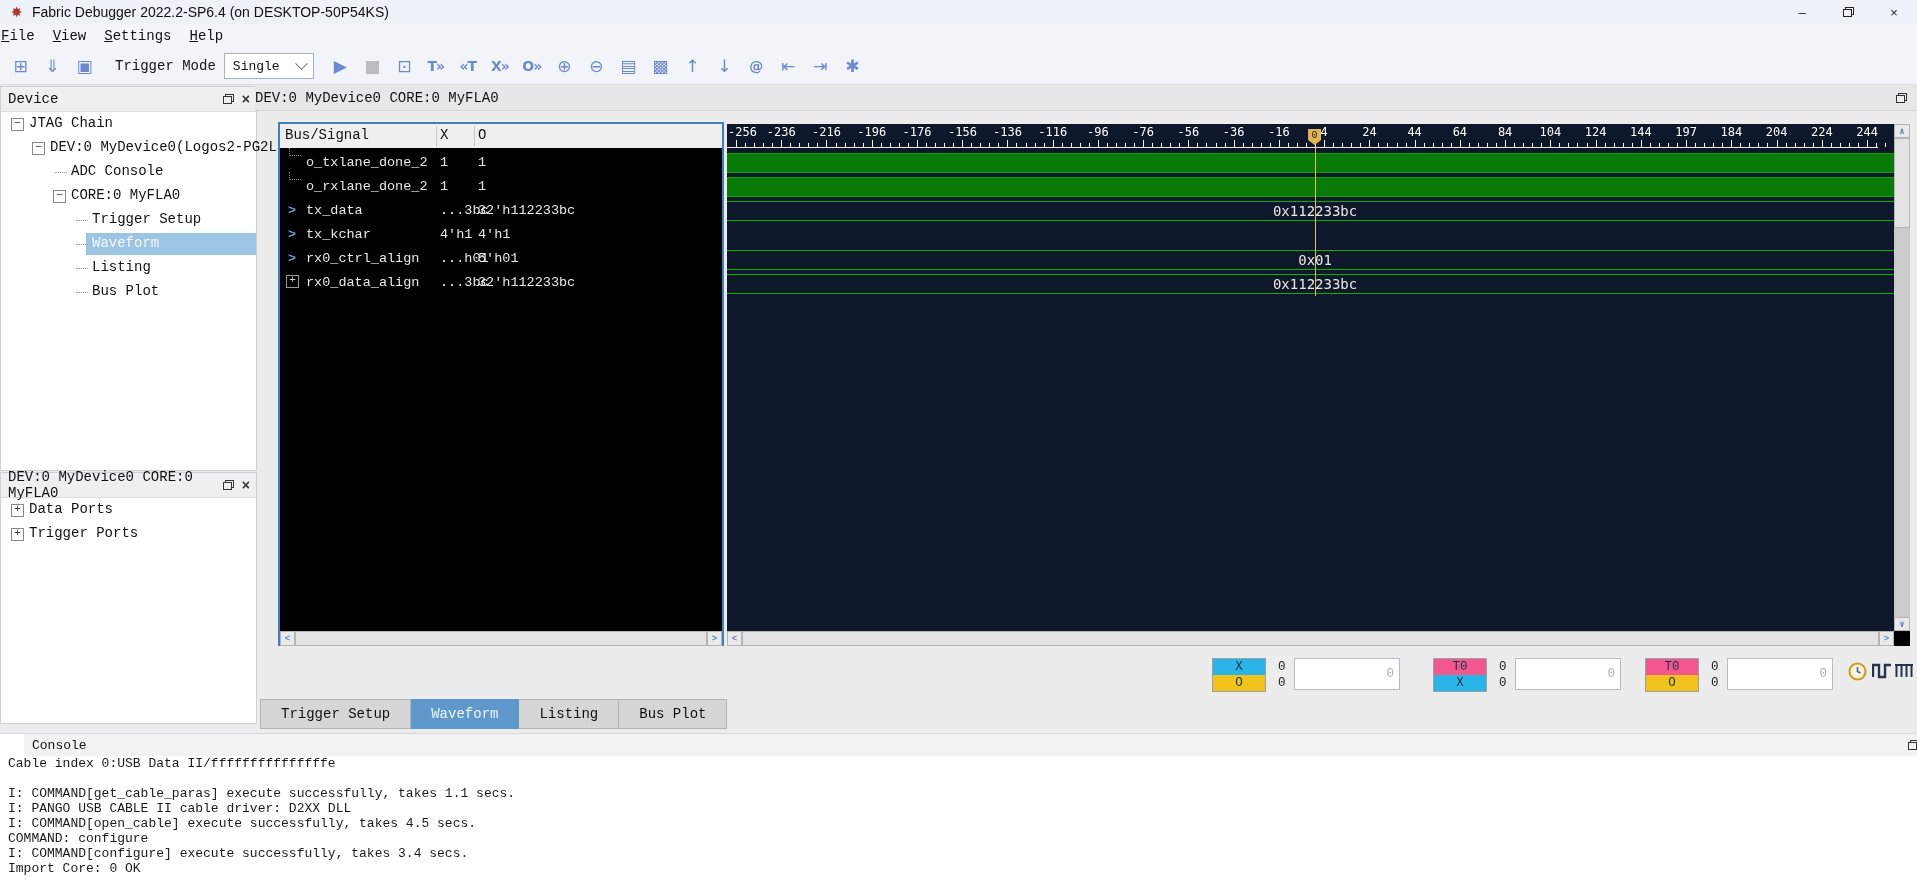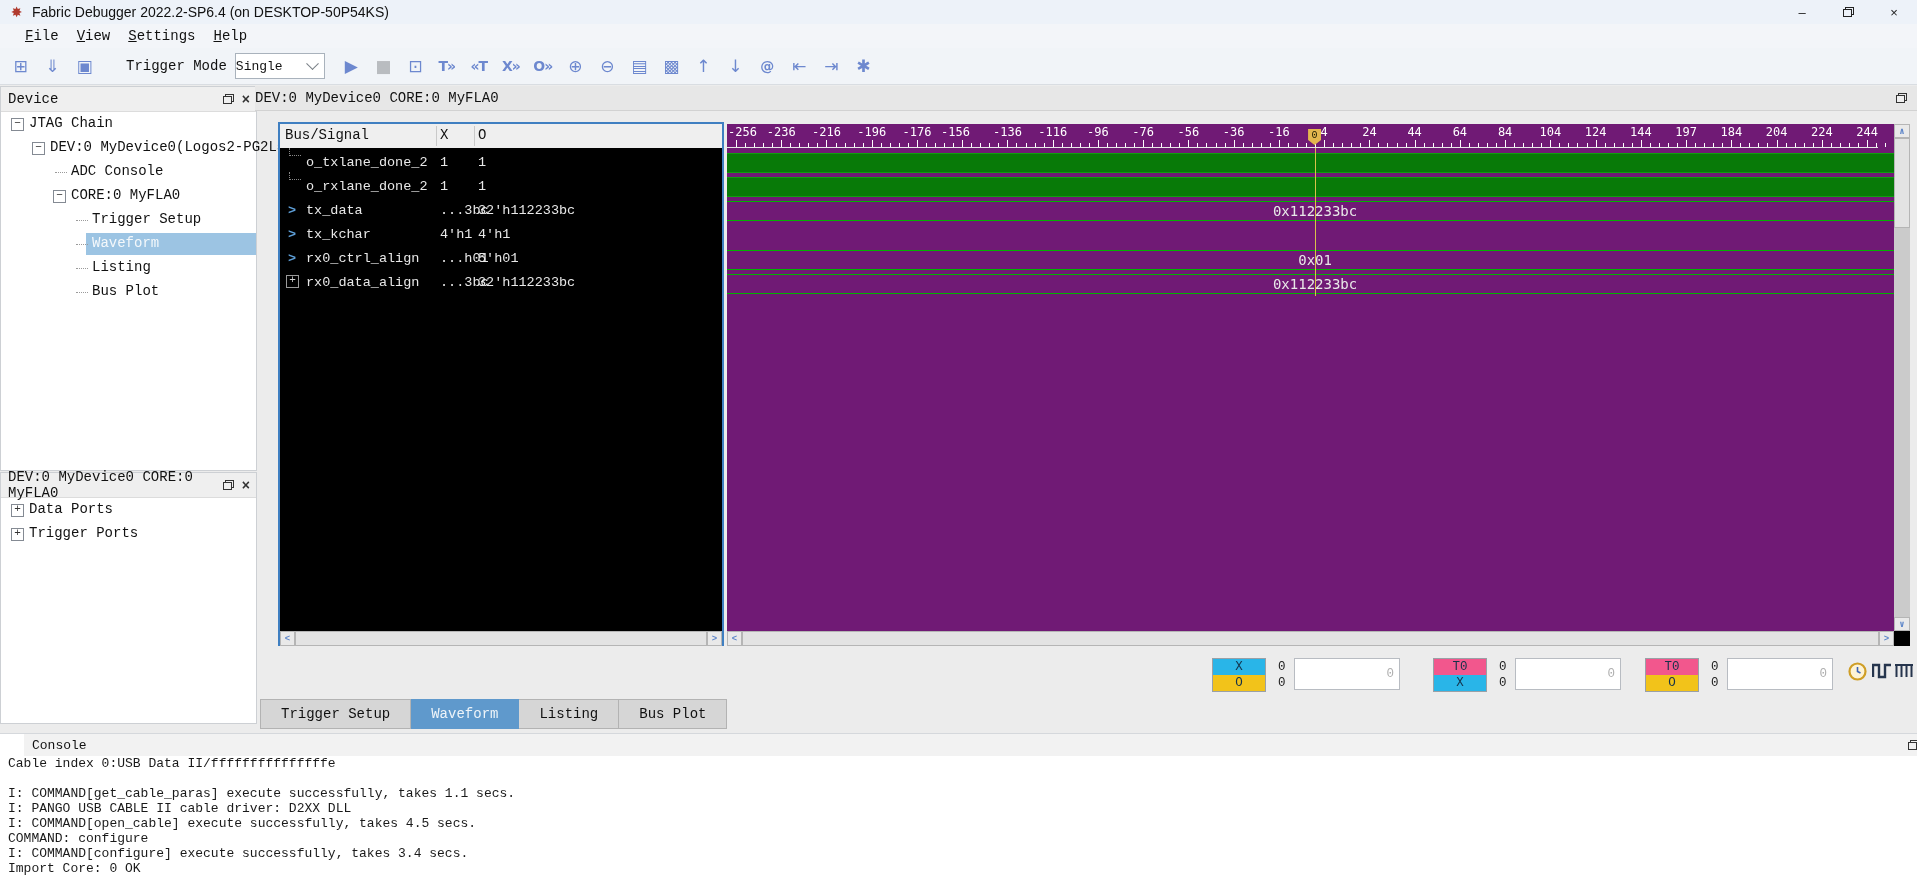--- a/index.html
+++ b/index.html
@@ -11,32 +11,32 @@
             display:flex;align-items:center;font-family:"Liberation Sans",sans-serif;font-size:14px;}
   .appico{width:15px;height:15px;margin:0 8px 0 9px;color:#b03a2e;font-size:14px;line-height:15px;text-align:center;}
   .winbtns{margin-left:auto;display:flex;}
   .winbtn{width:46px;height:24px;display:flex;align-items:center;justify-content:center;font-size:13px;color:#222;}
   .restore-ico{position:relative;width:11px;height:10px;display:inline-block;}
   .restore-ico::before{content:"";position:absolute;right:0;top:0;width:7px;height:6px;border:1px solid #222;}
   .restore-ico::after{content:"";position:absolute;left:0;bottom:0;width:7px;height:6px;border:1px solid #222;background:#edf2f9;}
   .menubar{position:absolute;left:0;top:24px;width:100%;height:24px;background:#f3f5f9;
            display:flex;align-items:center;font-size:14px;}
   .menu-item{margin-left:18px;}
-  .menu-item:first-child{margin-left:25px;}
+  .menu-item:first-child{margin-left:1px;}
   .toolbar{position:absolute;left:0;top:48px;width:100%;height:36px;background:#f1f4f8;
            border-bottom:1px solid #d9dde2;display:flex;align-items:center;}
   .tbico{min-width:24px;text-align:center;margin-right:8px;font-size:17px;color:#6d88cf;
          font-family:"DejaVu Sans","Liberation Sans",sans-serif;letter-spacing:-1px;}
   .tbico:first-child{margin-left:8px;}
   .tbico.gray{color:#b9bcc0;}
   .tbico.small{font-size:14px;font-weight:bold;}
-  .tblabel{font-size:14px;margin:0 8px 0 22px;}
+  .tblabel{font-size:14px;margin:0 8px 0 11px;}
   .combo{width:88px;height:24px;background:#fff;border:1px solid #a9b2bc;display:flex;
          align-items:center;margin-right:14px;}
-  .combo-val{font-size:13px;padding-left:0;}
+  .combo-val{font-size:13px;padding-left:8px;}
   .combo-arrow{width:8px;height:8px;border-right:1.6px solid #7a8187;border-bottom:1.6px solid #7a8187;
                transform:rotate(45deg) translate(-2px,-2px);margin-left:auto;margin-right:7px;}
   
   .panelhead{height:24px;background:#efefef;display:flex;align-items:center;font-size:14px;
              border-bottom:1px solid #dcdcdc;}
   .panelhead .ph-title{margin-left:7px;}
   .ph-icos{margin-left:auto;display:flex;align-items:center;gap:8px;margin-right:6px;}
   .float-ico{position:relative;width:11px;height:10px;display:inline-block;}
   .float-ico::before{content:"";position:absolute;right:0;top:0;width:7px;height:6px;border:1px solid #333;}
   .float-ico::after{content:"";position:absolute;left:0;bottom:0;width:7px;height:6px;border:1px solid #333;background:#efefef;}
@@ -71,21 +71,21 @@
            color:#d0d0d0;font-size:11px;line-height:9px;text-align:center;}
   .sigconn{position:absolute;left:9px;top:11px;width:12px;border-top:1px dotted #888;}
   .sigconn::before{content:"";position:absolute;left:0;top:-8px;height:8px;border-left:1px dotted #888;}
   
   .hscroll{position:absolute;background:#cbcbcb;}
   .vscroll{position:absolute;background:#cbcbcb;}
   .sb-btn{position:absolute;background:#e9e9e9;border:1px solid #b5b5b5;color:#5c85c9;
           display:flex;align-items:center;justify-content:center;font-size:9px;font-weight:bold;box-sizing:border-box;}
   .sb-thumb{position:absolute;background:#e3e3e3;border:1px solid #b5b5b5;box-sizing:border-box;}
   
-  #wave-panel{position:absolute;left:727px;top:124px;width:1183px;height:522px;background:#701a75;}
+  #wave-panel{position:absolute;left:727px;top:124px;width:1183px;height:522px;background:#0f172a;}
   #ruler{position:absolute;left:0;top:0;width:1167px;height:24px;}
   .rlabel{position:absolute;top:1px;color:#fff;font-size:12px;font-family:"DejaVu Sans Mono",monospace;white-space:nowrap;}
   .rtick{position:absolute;background:#fff;width:1px;}
   .rbase{position:absolute;left:0;right:16px;top:23px;height:1px;background:#e8e8e8;}
   .wrow{position:absolute;left:0;width:1167px;height:20px;}
   .wrow.bit{border-top:1px solid #0f9f0f;border-bottom:1px solid #0f9f0f;box-sizing:border-box;}
   .wrow.bus .rail{position:absolute;left:0;right:0;height:1px;background:#00b400;}
   .busval{position:absolute;top:2px;transform:translateX(-50%);color:#e8e8e8;font-size:14px;
           font-family:"DejaVu Sans Mono",monospace;white-space:nowrap;z-index:3;}
   #cursor-line{position:absolute;width:1px;background:#d8c24a;z-index:2;}
@@ -296,21 +296,21 @@
         <span class="rlabel" style="left: 1px;">-256</span>
         <span class="rtick" style="left: 9px; top: 16px; height: 7px;"></span>
         <span class="rlabel" style="left: 39.84px;">-236</span>
         <span class="rtick" style="left: 54.24px; top: 16px; height: 7px;"></span>
         <span class="rlabel" style="left: 85.08px;">-216</span>
         <span class="rtick" style="left: 99.48px; top: 16px; height: 7px;"></span>
         <span class="rlabel" style="left: 130.32px;">-196</span>
         <span class="rtick" style="left: 144.72px; top: 16px; height: 7px;"></span>
         <span class="rlabel" style="left: 175.56px;">-176</span>
         <span class="rtick" style="left: 189.96px; top: 16px; height: 7px;"></span>
-        <span class="rlabel" style="left: 214px; text-align: center;">-156</span>
+        <span class="rlabel" style="left: 221px; text-align: center;">-156</span>
         <span class="rtick" style="left: 235.2px; top: 16px; height: 7px;"></span>
         <span class="rlabel" style="left: 266.04px;">-136</span>
         <span class="rtick" style="left: 280.44px; top: 16px; height: 7px;"></span>
         <span class="rlabel" style="left: 311.28px;">-116</span>
         <span class="rtick" style="left: 325.68px; top: 16px; height: 7px;"></span>
         <span class="rlabel" style="left: 360.12px;">-96</span>
         <span class="rtick" style="left: 370.92px; top: 16px; height: 7px;"></span>
         <span class="rlabel" style="left: 405.36px;">-76</span>
         <span class="rtick" style="left: 416.16px; top: 16px; height: 7px;"></span>
         <span class="rlabel" style="left: 450.6px;">-56</span>

